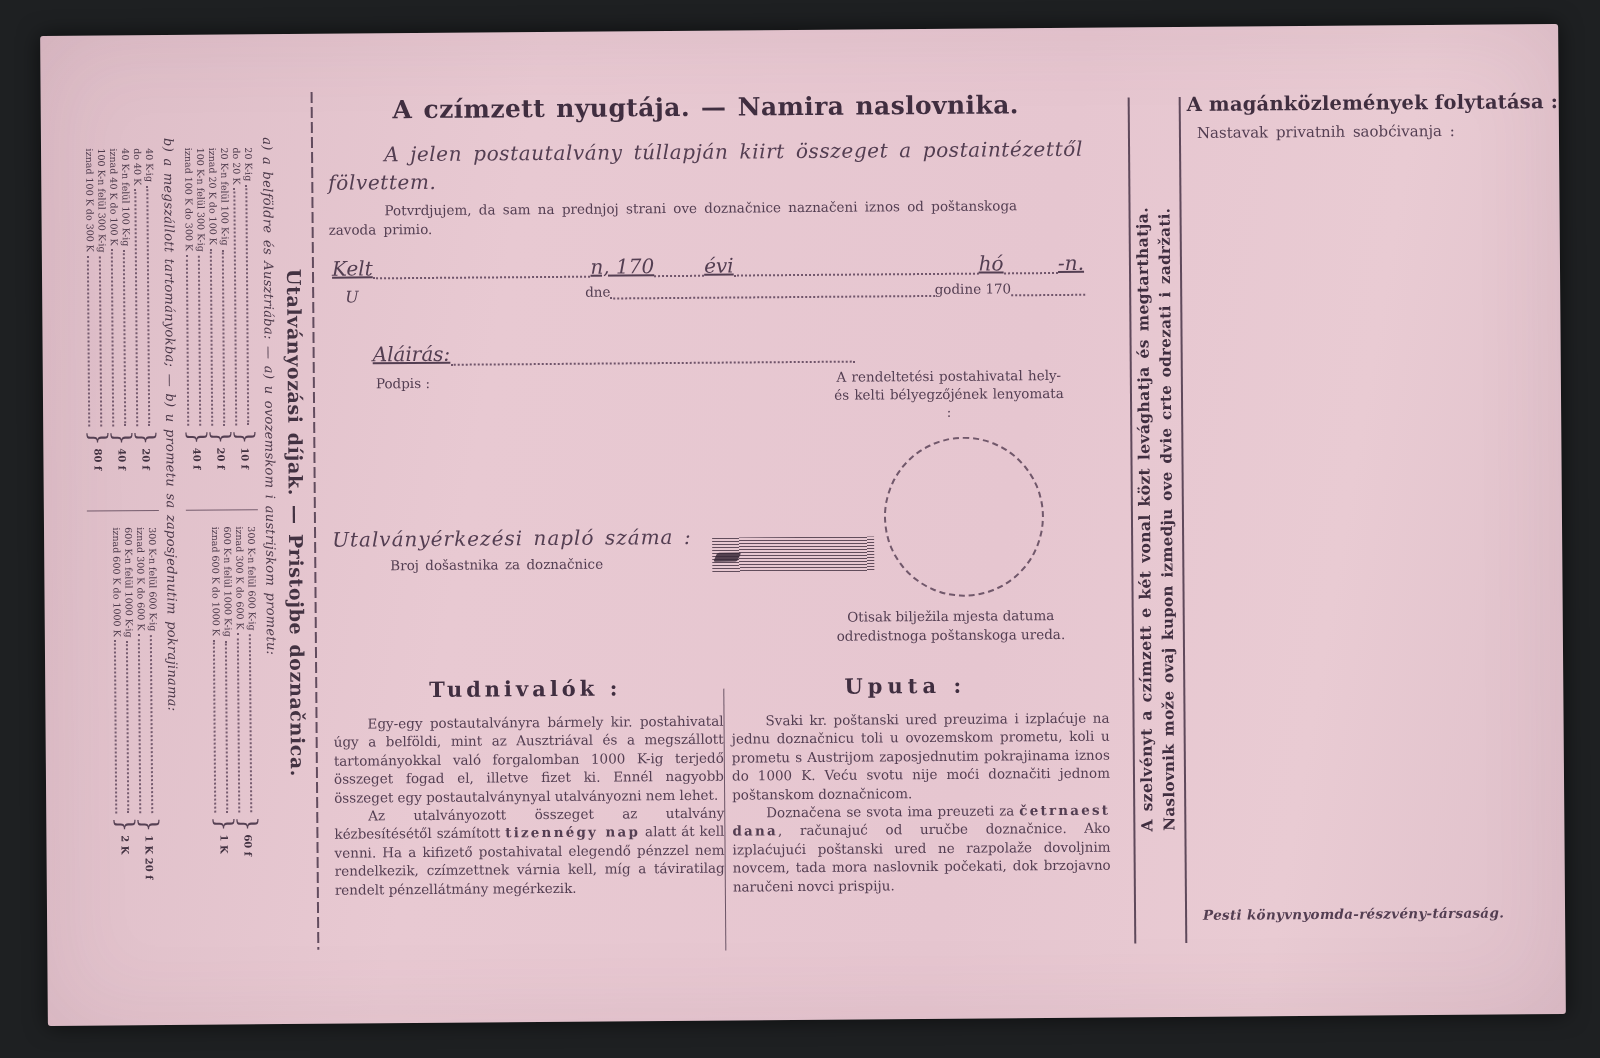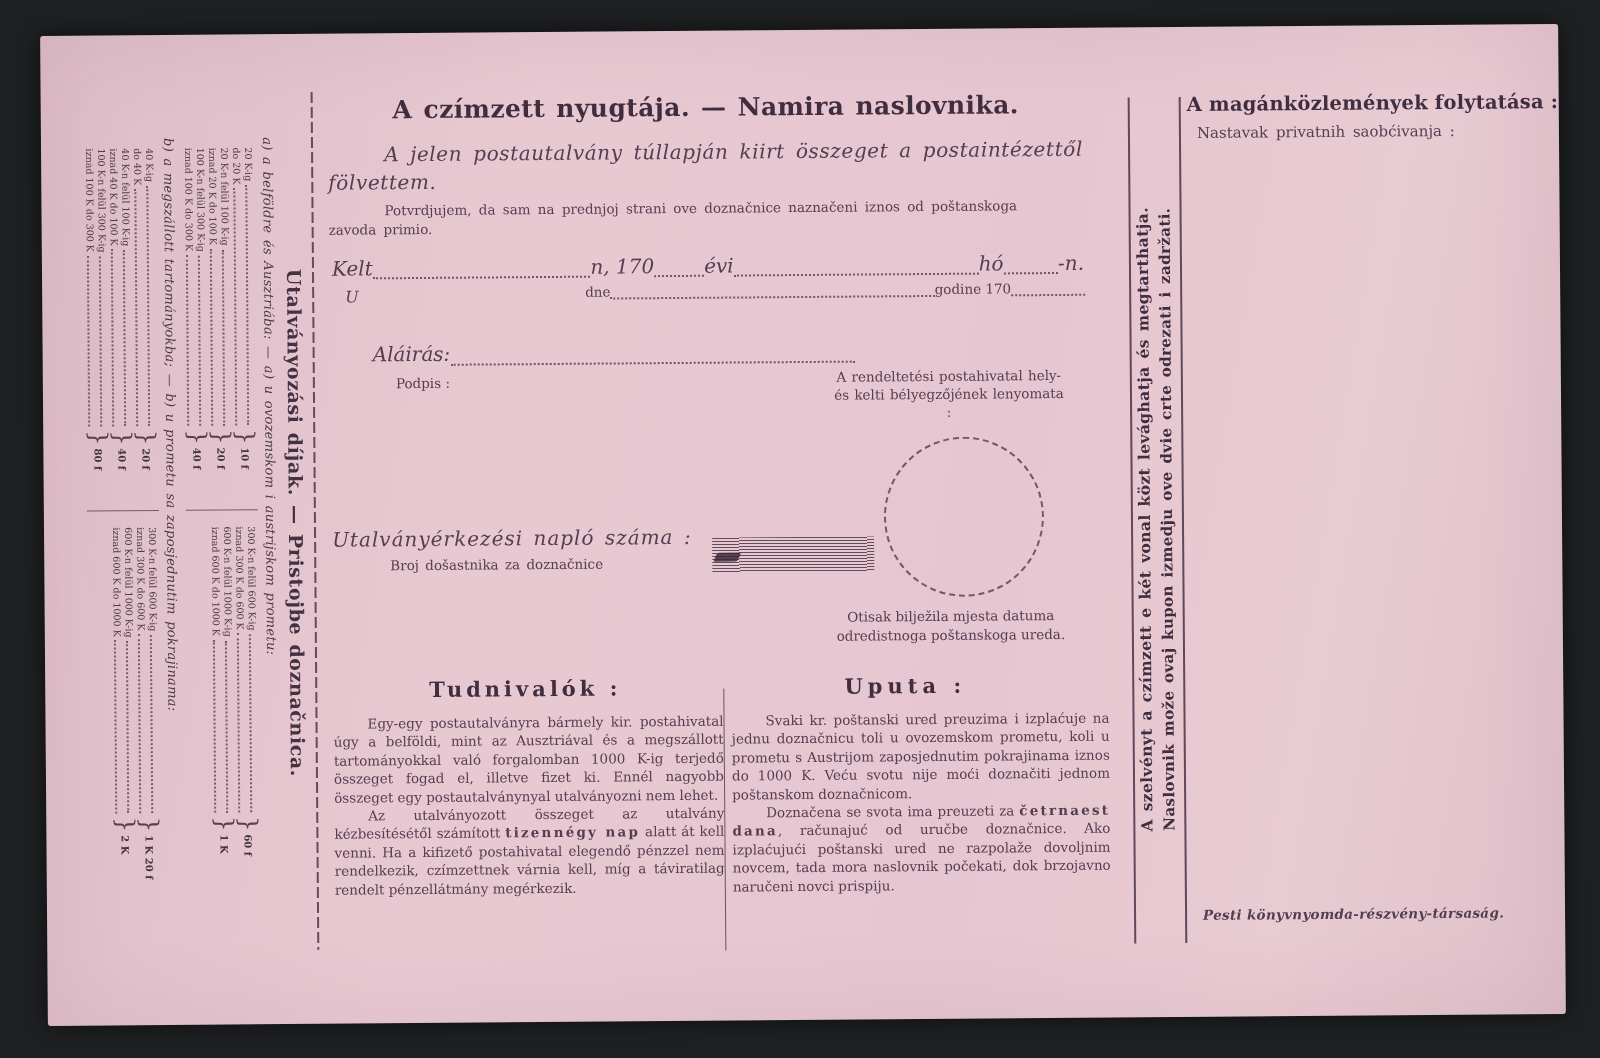--- a/index.html
+++ b/index.html
@@ -51,30 +51,30 @@
     background:repeating-linear-gradient(to bottom,rgba(75,54,74,.85) 0 11px,transparent 11px 15px);
   }
 
   
   .r-title{left:315px;top:62px;width:700px;text-align:center;font-size:25px;font-weight:bold;letter-spacing:.4px;word-spacing:2px;}
   .r-stmt-hu{left:287px;top:107px;width:763px;font-style:italic;font-size:20px;line-height:28px;text-indent:56px;letter-spacing:.6px;word-spacing:4px;}
   .r-stmt-hr{left:287px;top:168px;width:718px;font-size:13.5px;line-height:19px;text-indent:56px;word-spacing:3px;font-weight:500;}
 
   .dotline{border-bottom:2px dotted rgba(90,65,88,.85);height:10px;}
   .date-row1{left:290px;top:224px;width:752px;display:flex;align-items:flex-end;font-style:italic;font-size:20px;}
-  .date-row1 .lbl{white-space:nowrap;line-height:22px;}
+  .date-row1 .lbl{white-space:nowrap;line-height:22px;text-decoration:underline;}
   .d1{flex:2.4;} .d2{flex:.55;} .d3{flex:2.7;} .d4{flex:.6;}
   .u-mark{left:303px;top:254px;font-size:16px;font-style:italic;}
   .date-row2{left:543px;top:252px;width:500px;display:flex;align-items:flex-end;font-size:13.5px;}
   .date-row2 .lbl{white-space:nowrap;line-height:16px;}
   .d5{flex:3.4;} .d6{flex:1;max-width:74px;}
 
   .sig-row{left:330px;top:310px;width:482px;display:flex;align-items:flex-end;font-style:italic;font-size:20px;}
-  .sig-row .lbl{white-space:nowrap;line-height:23px;}
-  .sig-hr{left:333px;top:342px;font-size:13.5px;font-weight:500;margin-left:20px;}
+  .sig-row .lbl{white-space:nowrap;line-height:23px;text-decoration:underline;}
+  .sig-hr{left:333px;top:342px;font-size:13.5px;font-weight:500;}
 
   .stamp-note{left:790px;top:338px;width:232px;text-align:center;font-size:13.5px;line-height:18px;word-spacing:1px;font-weight:500;}
   .stamp-circle{left:840px;top:408px;width:156px;height:156px;border:2px dashed rgba(84,60,82,.8);border-radius:50%;}
   .otisak-note{left:788px;top:578px;width:236px;text-align:center;font-size:13.5px;line-height:19px;font-weight:500;}
 
   .journal-hu{left:288px;top:494px;font-style:italic;font-size:20px;letter-spacing:1px;word-spacing:3px;}
   .journal-hr{left:346px;top:524px;font-size:13.5px;font-weight:500;word-spacing:2px;}
   .journal-bar{
     left:668px;top:507px;width:162px;height:35px;
     background:repeating-linear-gradient(to bottom,rgba(64,46,62,.8) 0 1px,rgba(64,46,62,0) 1px 3px);

